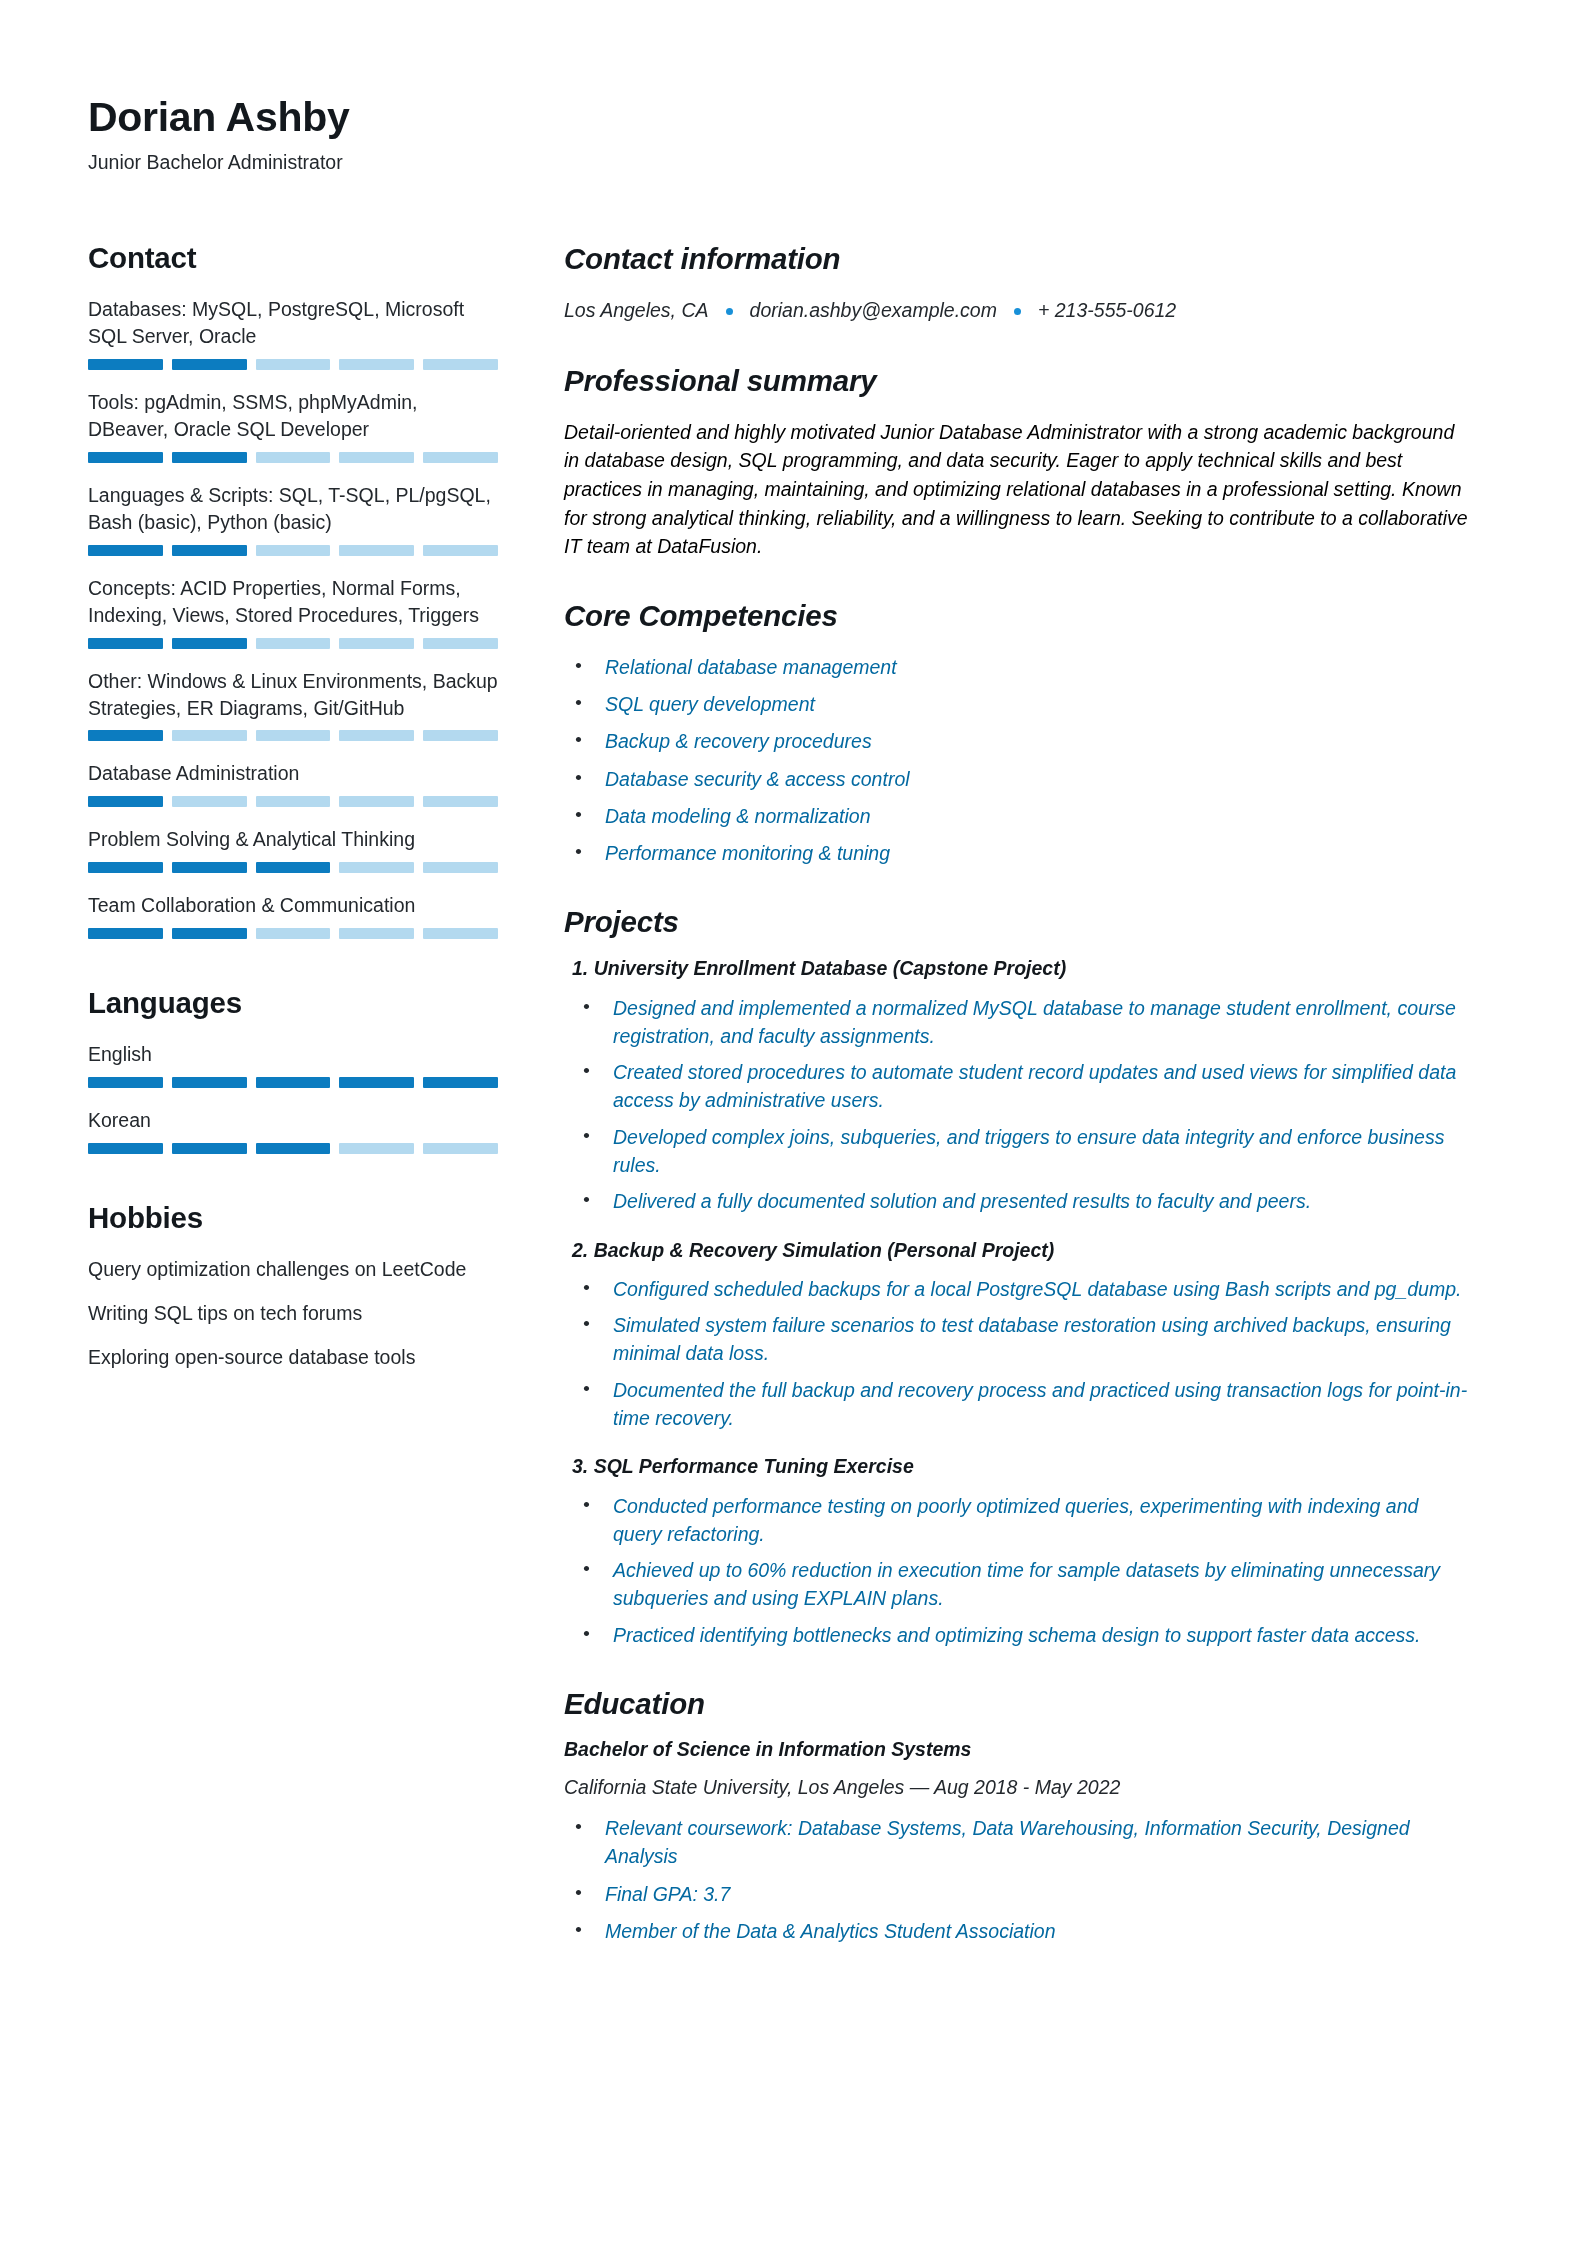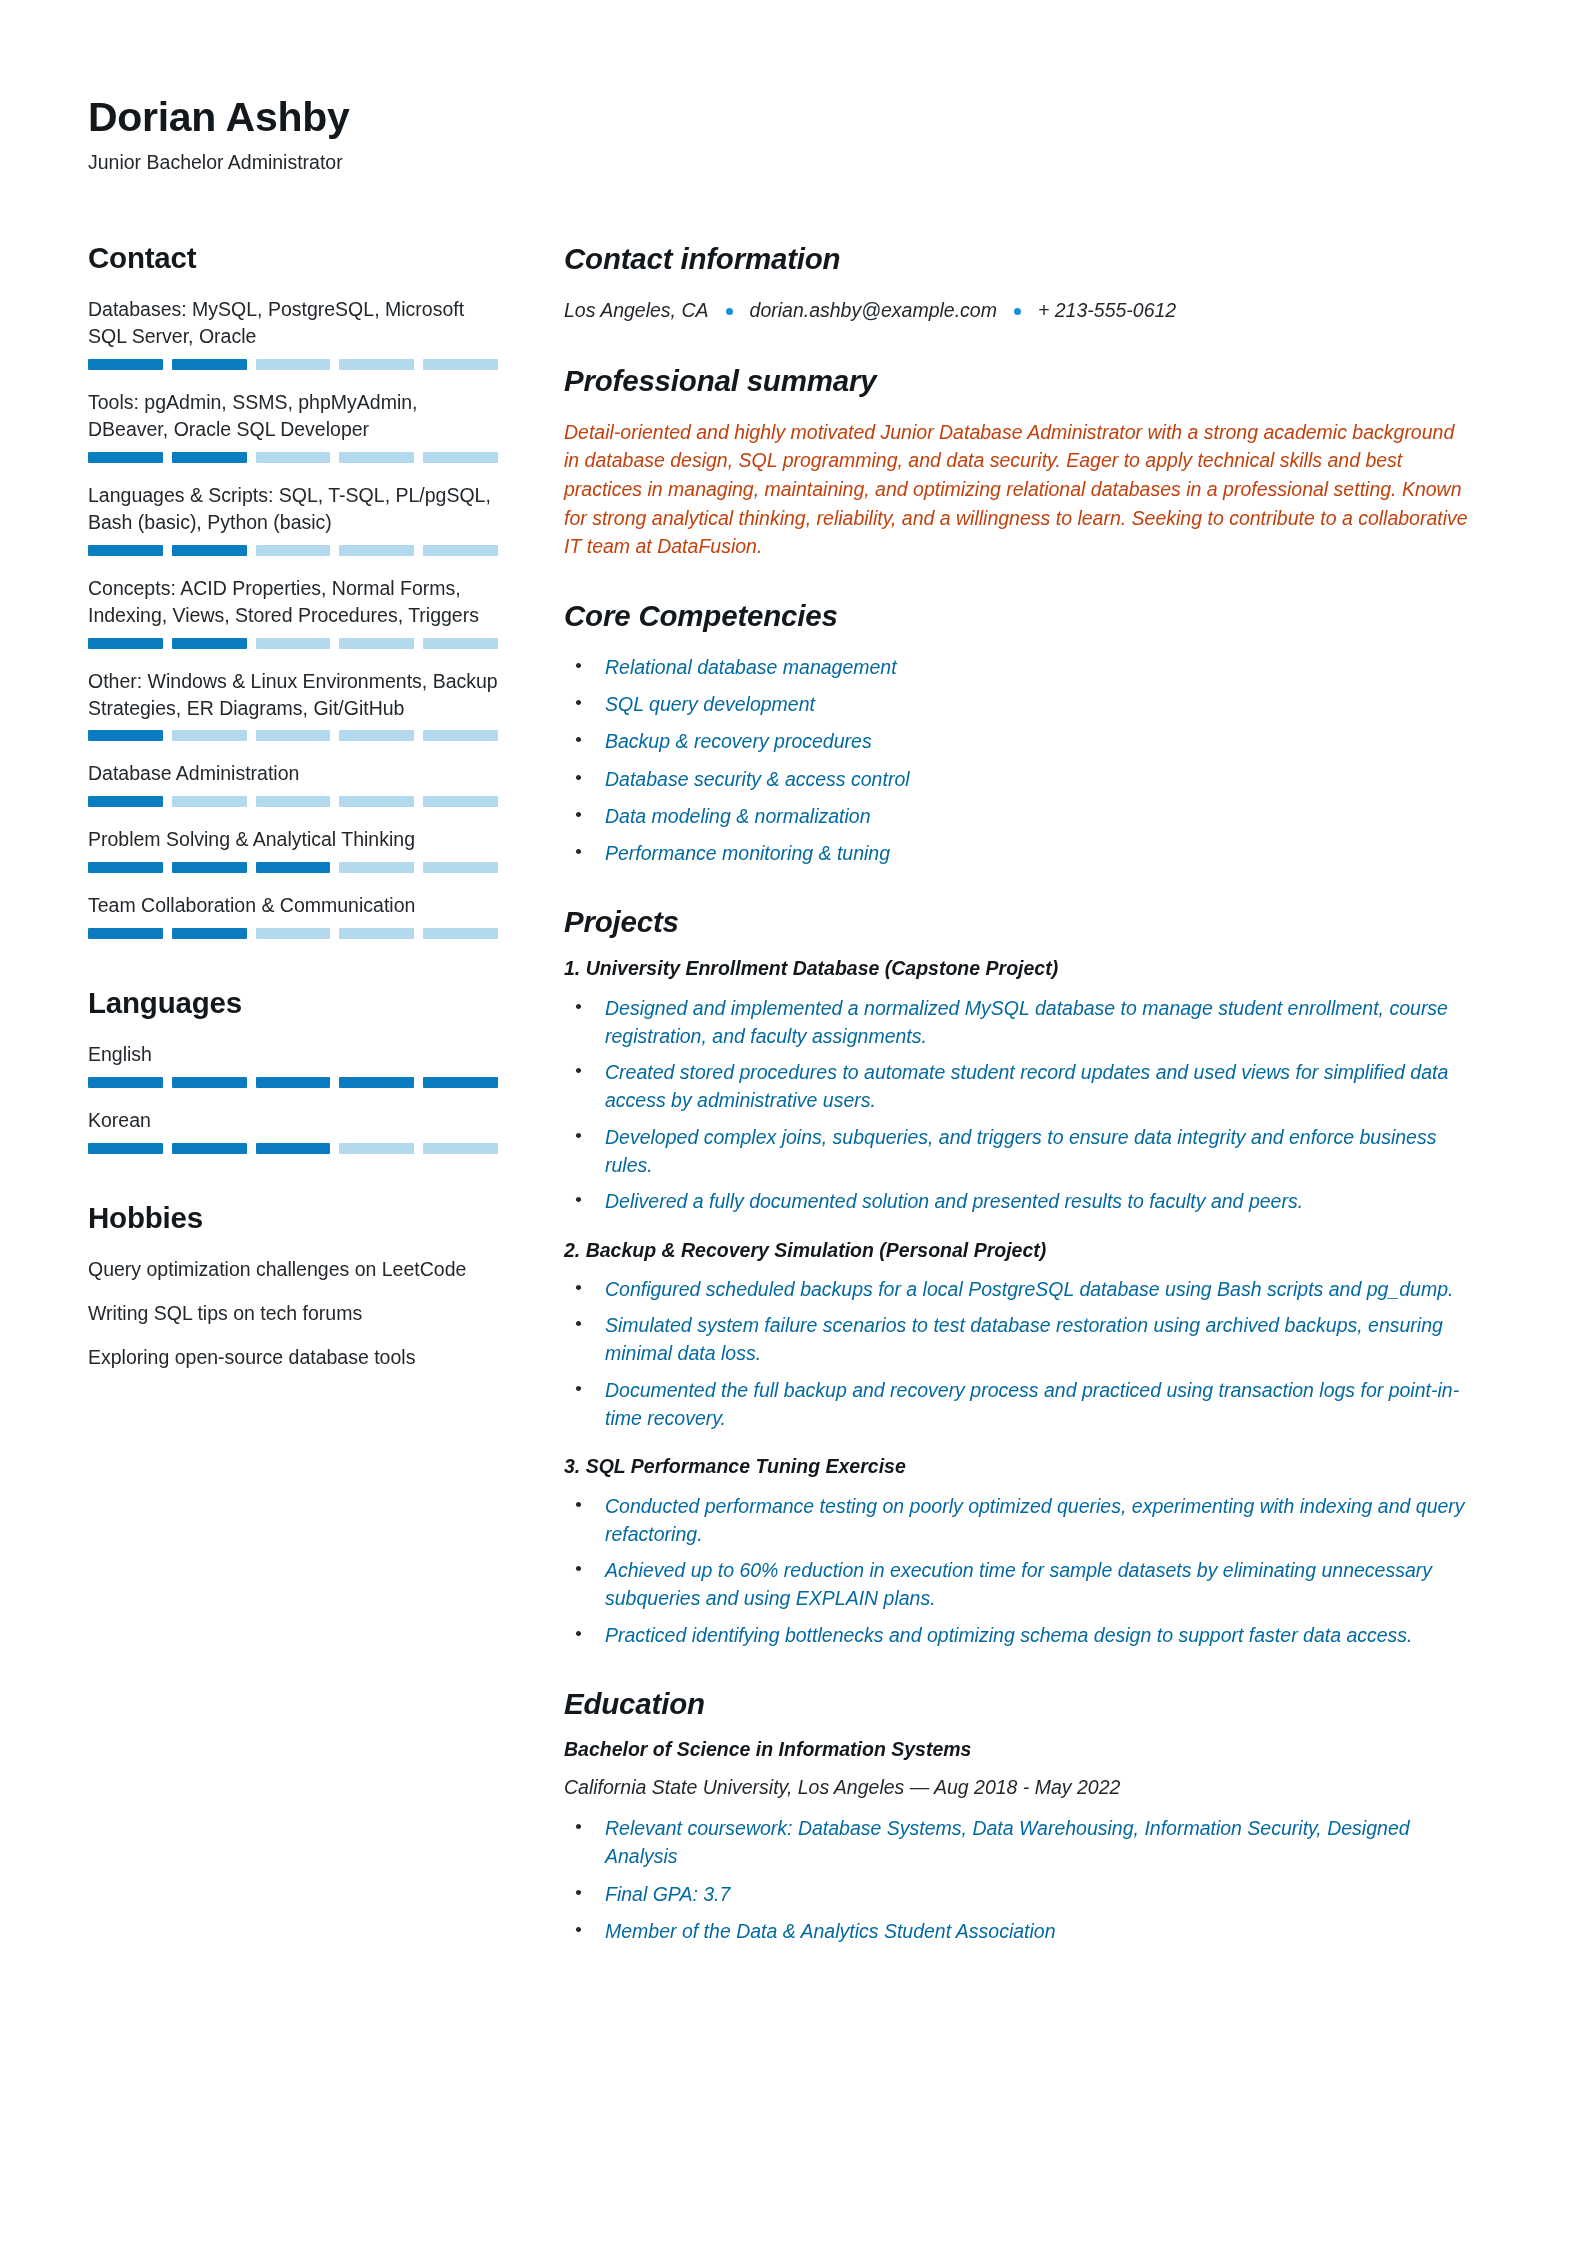--- a/index.html
+++ b/index.html
@@ -104,21 +104,21 @@
     height: 7px;
     border-radius: 50%;
     background: #1890d8;
     margin: 0 17px;
     flex: 0 0 auto;
   }
 
   .summary-p {
     font-size: 19.5px;
     line-height: 1.47;
-    color: #c2410c;
+    color: #000000;
     margin: 0;
     max-width: 930px;
   }
 
   ul.blist {
     list-style: none;
     margin: 0;
     padding: 0;
   }
   ul.blist li {
@@ -138,21 +138,21 @@
     color: #23282d;
   }
 
   .proj-title {
     font-size: 19.5px;
     font-weight: bold;
     color: #13181d;
     margin: 0 0 12px 0;
     line-height: 1.3;
   }
-  .proj { margin-bottom: 22px; }
+  .proj { margin-bottom: 22px; margin-left: 8px; }
   .proj ul.blist li { margin-bottom: 8px; }
 
   .edu-degree {
     font-size: 19.5px;
     font-weight: bold;
     color: #13181d;
     margin: 0 0 13px 0;
   }
   .edu-meta {
     font-size: 19.5px;

